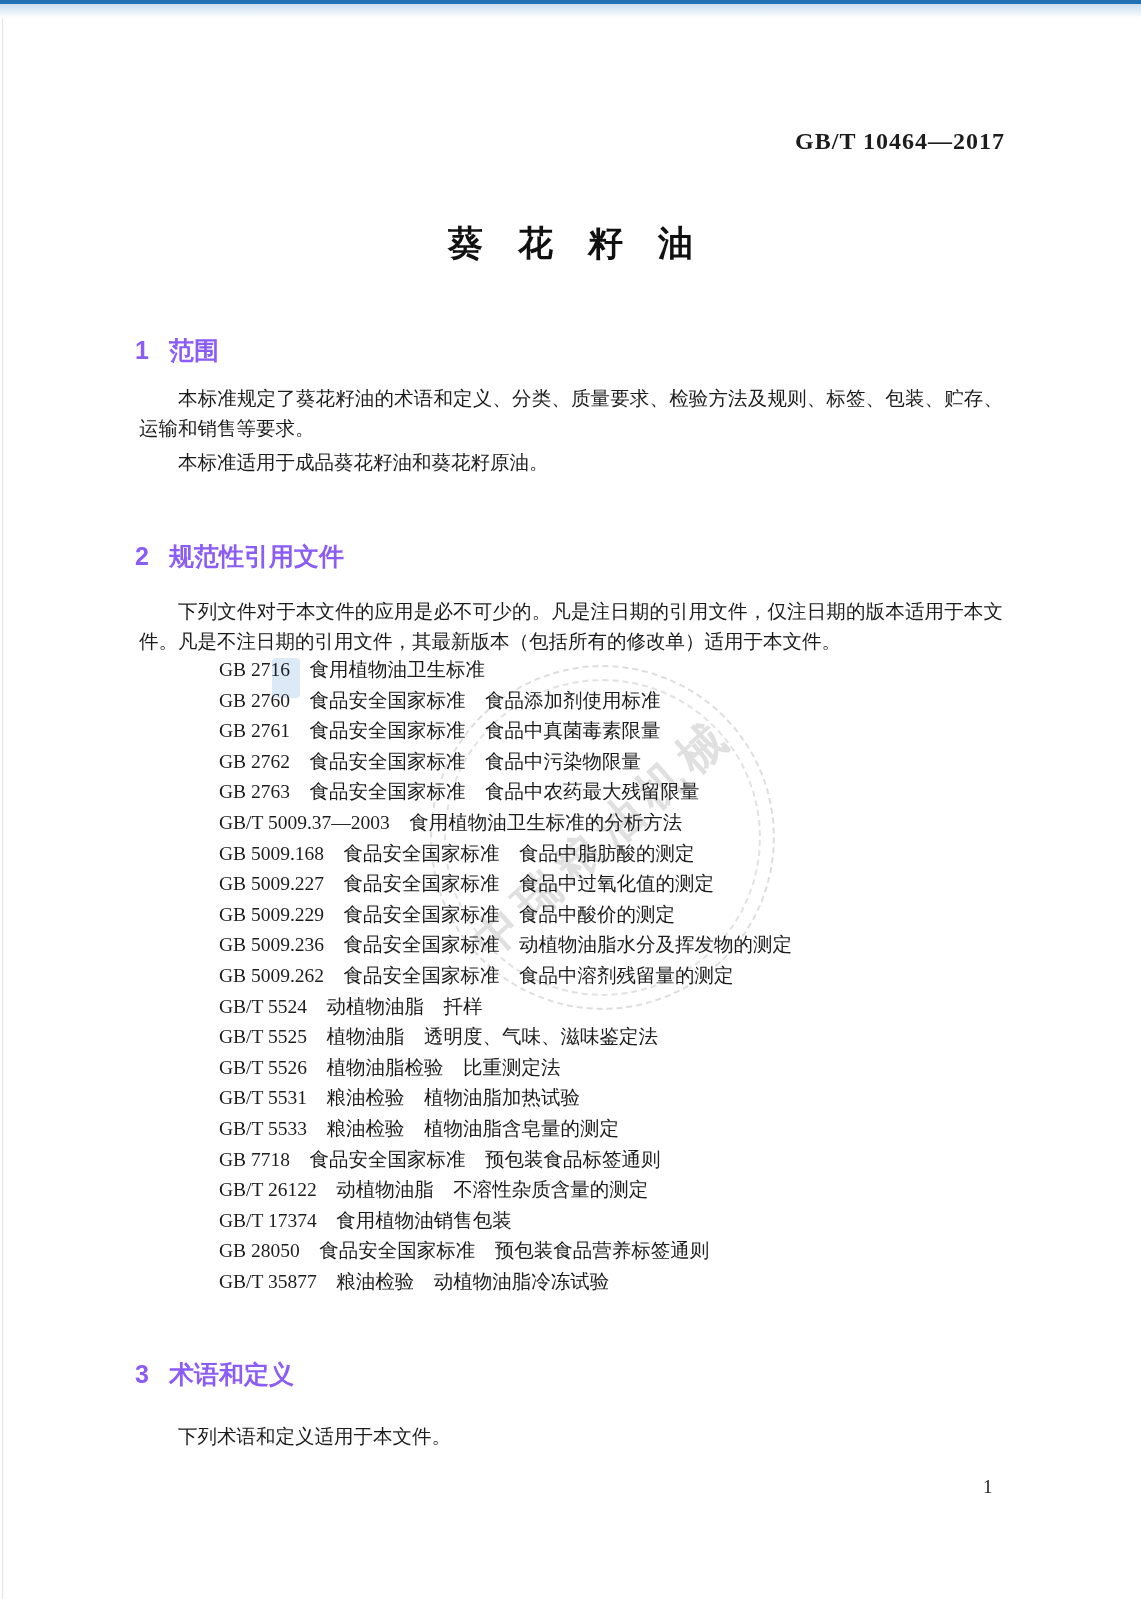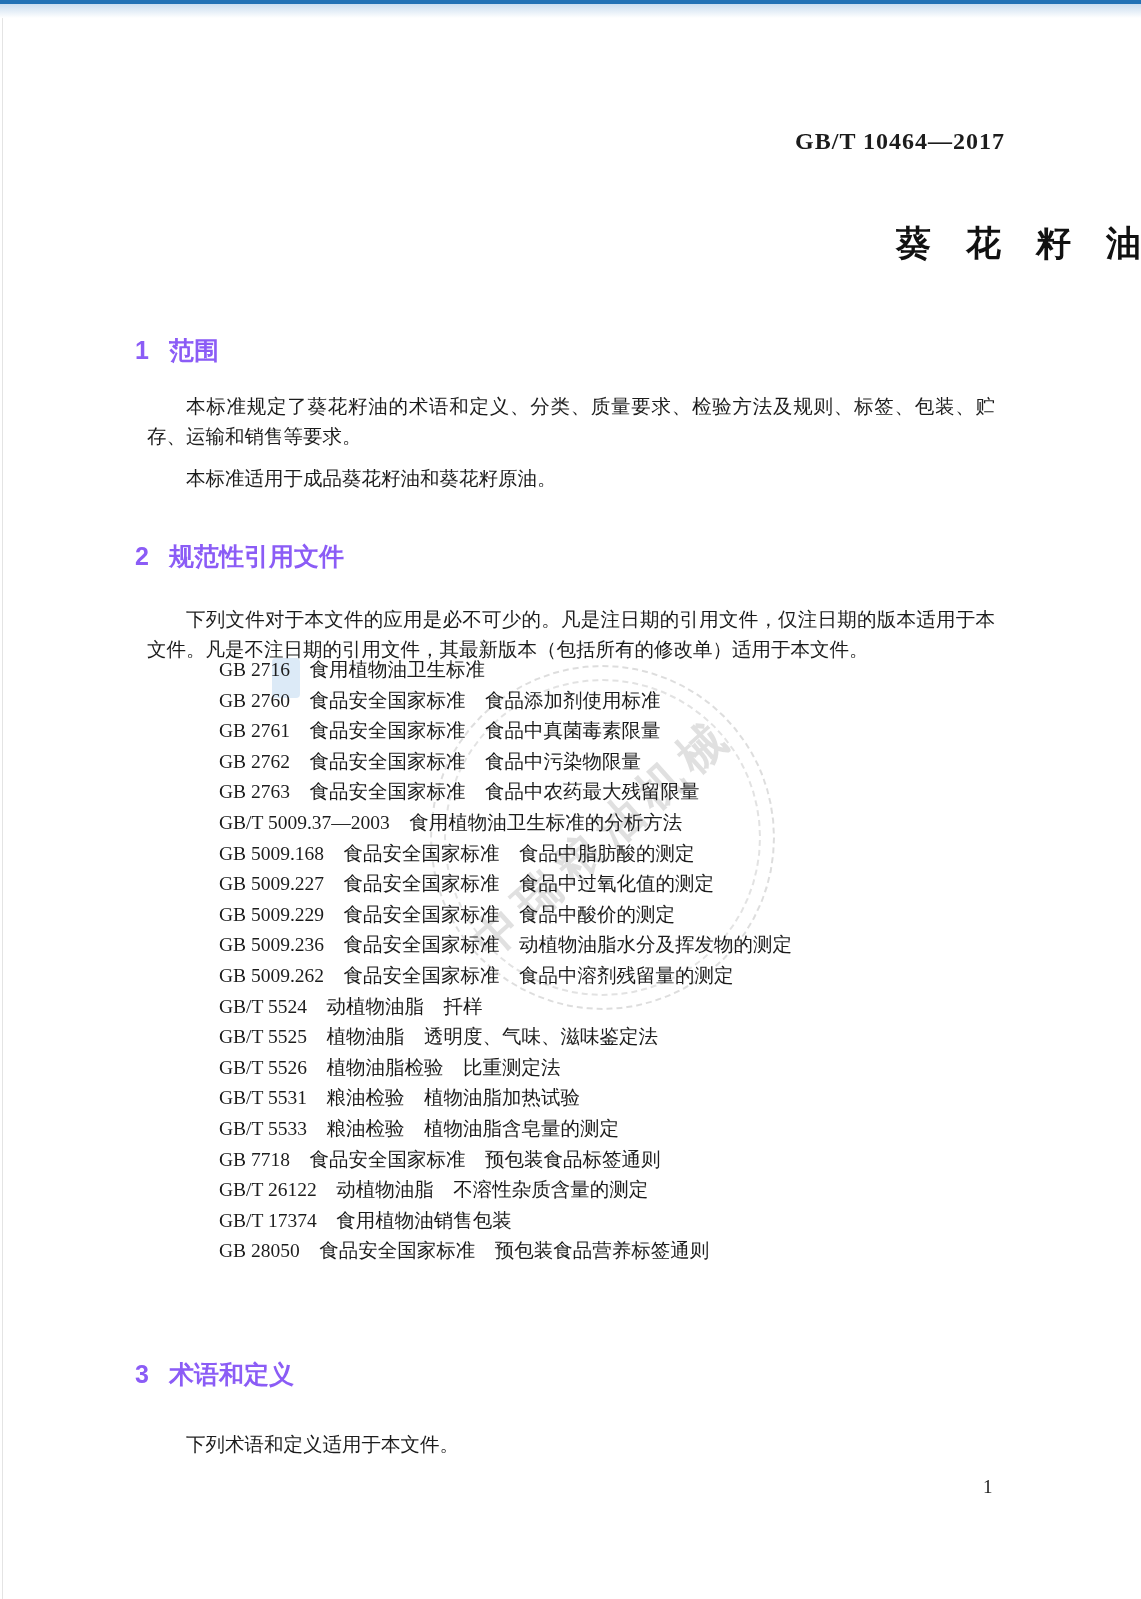--- a/index.html
+++ b/index.html
@@ -26,35 +26,35 @@
     font-size:46px;font-weight:bold;letter-spacing:9px;color:#c2c2c2;white-space:nowrap;}
 
   
   .blue-blob{position:absolute;left:272px;top:658px;width:28px;height:40px;
     background:#cadef2;opacity:.65;border-radius:4px;z-index:0;}
 
   .content{position:relative;z-index:1;}
 
   .doc-number{position:absolute;top:128px;right:136px;
     font-weight:bold;font-size:24px;letter-spacing:1px;}
-  .page-title{position:absolute;top:220px;left:0;width:100%;text-align:right;
+  .page-title{position:absolute;top:220px;left:0;width:100%;text-align:center;
     font-family:"Liberation Sans","DejaVu Sans",sans-serif;
     font-weight:bold;font-size:35px;color:#111;}
 
   .sec-heading{position:absolute;left:135px;
     font-family:"Liberation Sans","DejaVu Sans",sans-serif;
     font-weight:bold;font-size:25px;color:#8b5cf6;}
   .sec-heading .sec-num{margin-right:20px;}
   #sec1-heading{top:334px;}
   #sec2-heading{top:540px;text-align:right;}
   #sec3-heading{top:1358px;}
 
   .body-block{position:absolute;left:135px;width:872px;
     font-size:19.5px;line-height:30px;text-align:justify;}
-  .body-block p{margin:12px;text-indent:2em;}
+  .body-block p{margin:4px;text-indent:2em;}
   #sec1-body{top:380px;}
   #sec2-intro{top:593px;}
   #sec3-body{top:1418px;}
 
   .ref-list{position:absolute;left:175px;top:655px;width:840px;
     font-size:19.5px;margin-left:44px;}
   .ref-item{height:30.6px;line-height:30.6px;white-space:nowrap;}
   .ref-code{margin-right:1em;}
 
   .page-number{position:absolute;left:983px;top:1476px;font-size:19px;color:#222;}
@@ -174,20 +174,23 @@
 
   <div class="ref-item">
     <span class="ref-code">GB/T 17374</span><span class="ref-title">食用植物油销售包装</span>
   </div>
 
 
   <div class="ref-item">
     <span class="ref-code">GB 28050</span><span class="ref-title">食品安全国家标准　预包装食品营养标签通则</span>
   </div>
 
+  <div class="ref-item">
+    <span class="ref-code">GB/T 35877</span><span class="ref-title">粮油检验　动植物油脂冷冻试验</span>
+  </div>
 </div>
 
     <div class="sec-heading" id="sec3-heading">
       <span class="sec-num">3</span><span>术语和定义</span>
     </div>
 
     <div class="body-block" id="sec3-body">
       <p>下列术语和定义适用于本文件。</p>
     </div>
 

